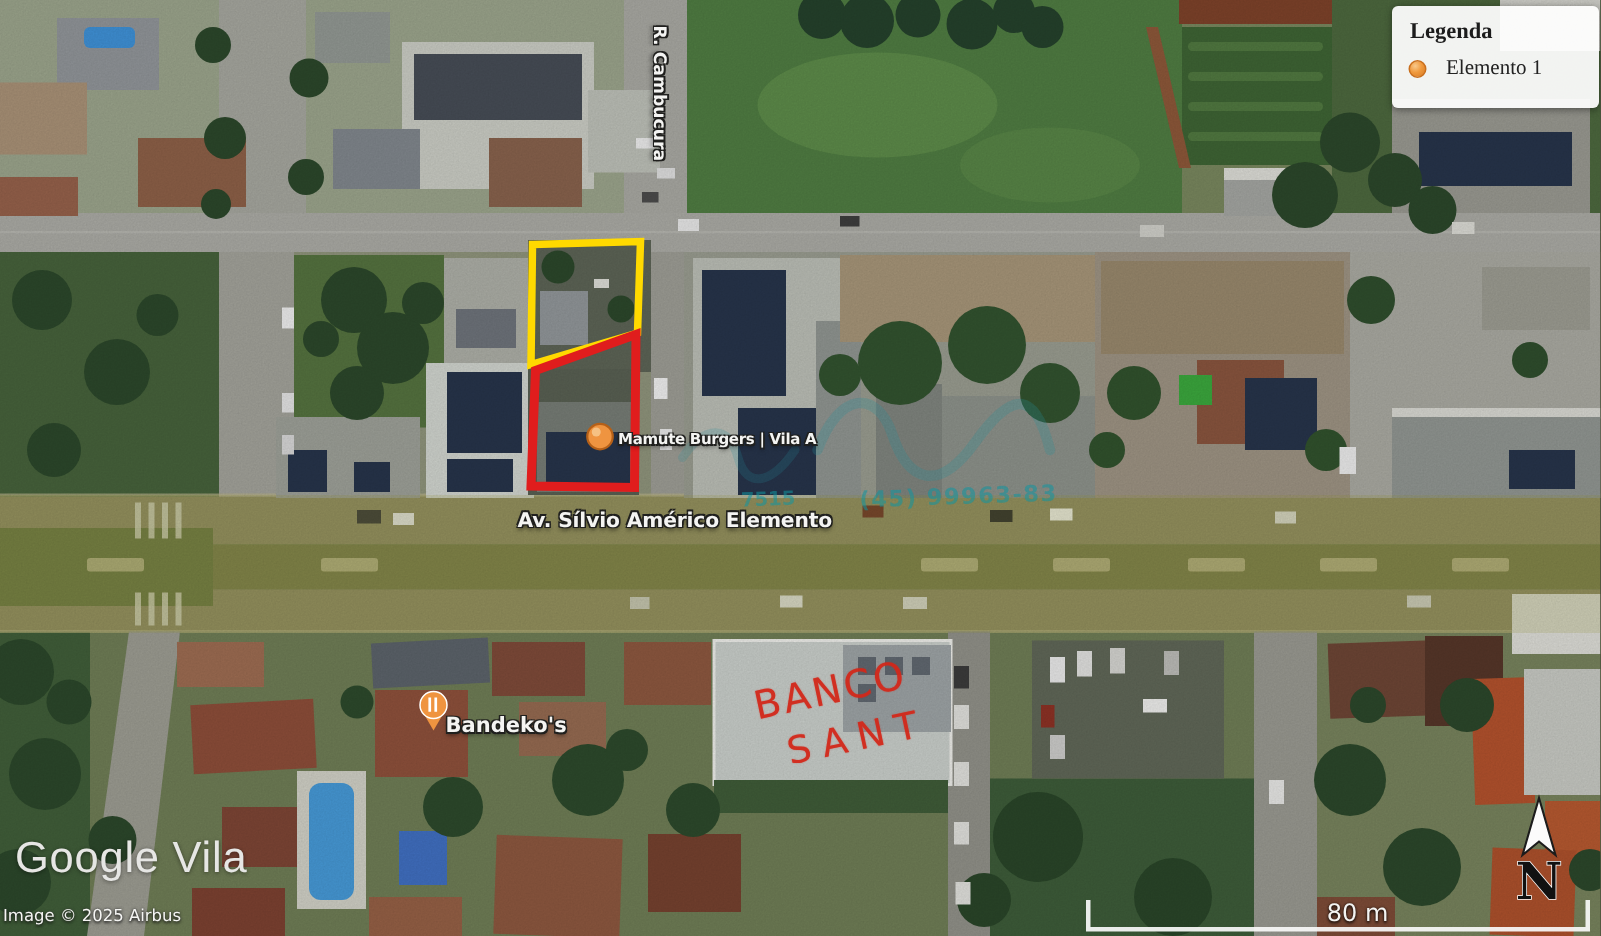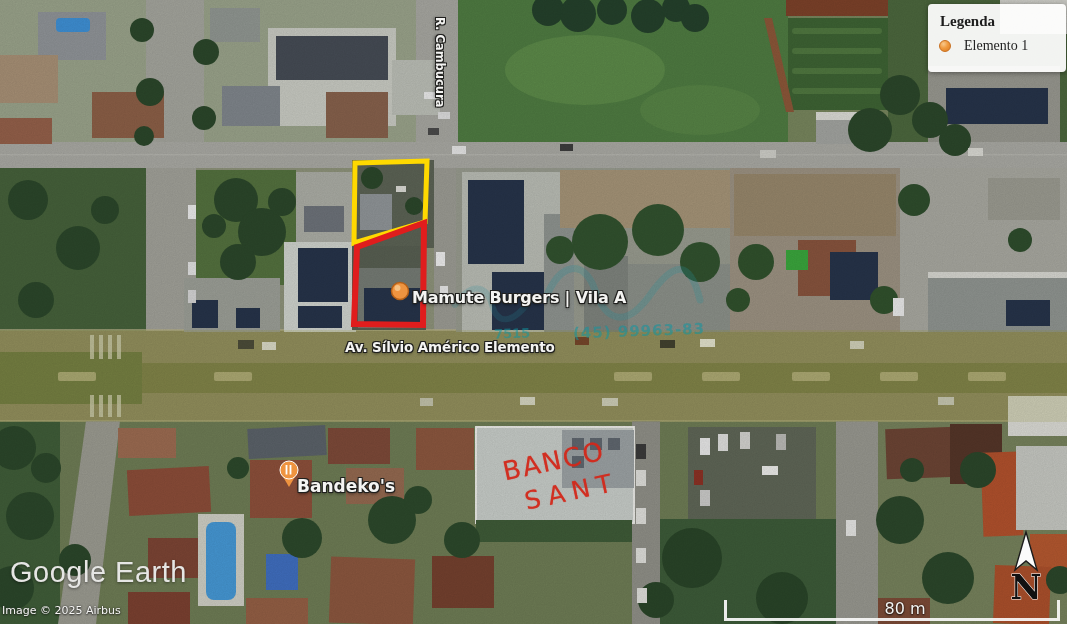--- a/index.html
+++ b/index.html
@@ -8,22 +8,22 @@
     font-family:"DejaVu Sans",sans-serif;
     background:#76845c;
   }
   .stage svg.scene{position:absolute;left:0;top:0;}
   .ov{position:absolute;white-space:nowrap;}
   
   .lbl{
     color:#f4f4f2;font-weight:700;
     text-shadow:-1px -1px 0 #20201e,1px -1px 0 #20201e,-1px 1px 0 #20201e,1px 1px 0 #20201e,0 2px 3px rgba(0,0,0,.55);
   }
-  .lbl-mamute{left:412px;top:288px;font-size:16px;letter-spacing:-.2px;}
-  .lbl-bandeko{left:297px;top:476px;font-size:17px;}
+  .lbl-mamute{left:412px;top:288px;font-size:10px;letter-spacing:-.2px;}
+  .lbl-bandeko{left:297px;top:476px;font-size:14px;}
   .lbl-avenue{left:345px;top:339px;font-size:13.5px;letter-spacing:-.1px;}
   .lbl-cambucura{
     left:447px;top:17px;font-size:11.5px;font-weight:700;
     transform:rotate(90deg);transform-origin:0 0;
   }
   
   .legend{
     left:928px;top:4px;width:138px;height:68px;
     background:rgba(255,255,255,.93);border-radius:4px;
     box-shadow:0 1px 5px rgba(0,0,0,.4);
@@ -379,20 +379,20 @@
   <div class="ov hand hand-2">SANT</div>
 
   <div class="ov legend">
     <div class="legend-title">Legenda</div>
     <div class="legend-item">
       <span class="legend-dot"></span>
       <span class="legend-label">Elemento 1</span>
     </div>
   </div>
 
-  <div class="ov ge-logo">Google Earth</div>
+  <div class="ov ge-logo">Google Vila</div>
   <div class="ov copyright">Image © 2025 Airbus</div>
 
   <div class="ov scalebar">
     <span>80 m</span>
   </div>
 
 </div>
 
 </body></html>

